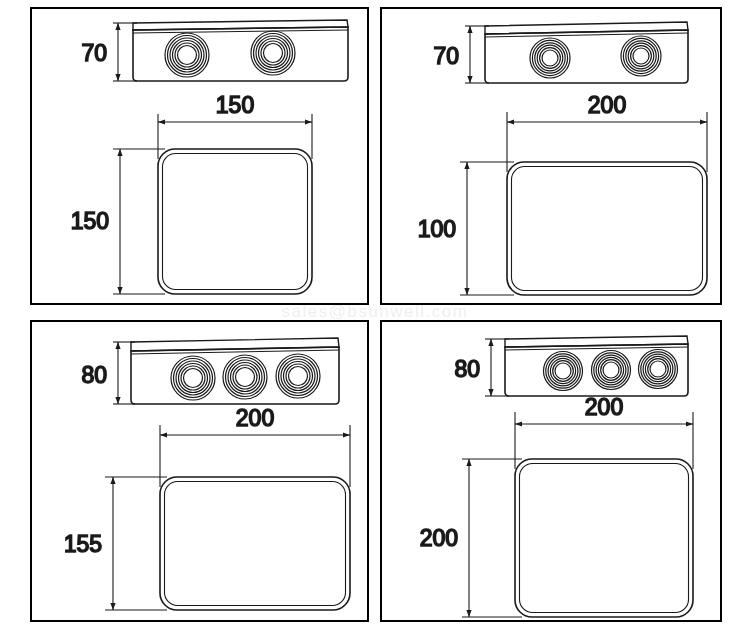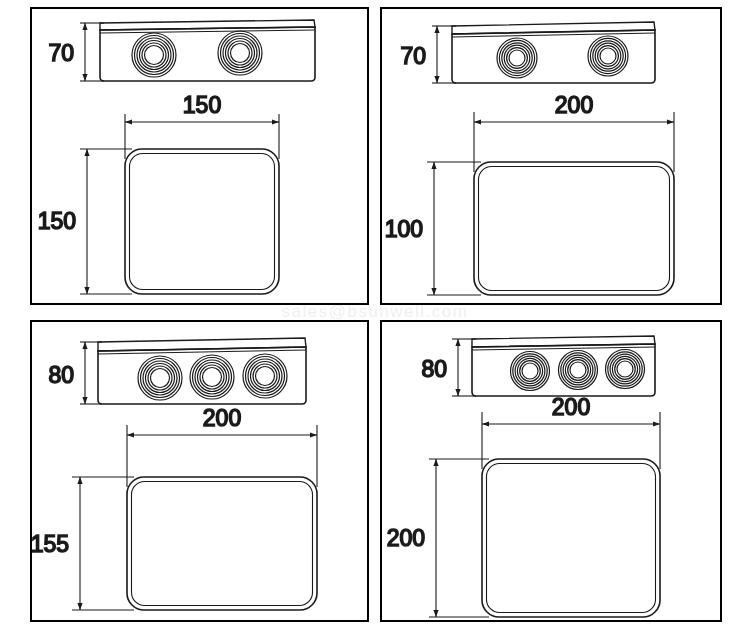--- a/index.html
+++ b/index.html
@@ -8,20 +8,21 @@
     font-family:"Liberation Sans","DejaVu Sans",sans-serif;
     background:#ffffff;
   }
   #sheet{position:relative;width:750px;height:634px;background:#fff;}
   .panel{
     position:absolute;
     background:#ffffff;
     border:2px solid #000000;
     box-sizing:border-box;
     overflow:hidden;
+    padding-left:33px;
   }
   .panel svg{display:block;}
   .watermark{
     position:absolute;
     left:0;top:303px;width:750px;
     text-align:center;
     font-family:"Liberation Sans","DejaVu Sans",sans-serif;
     font-size:17px;
     letter-spacing:1.5px;
     color:#efefef;

